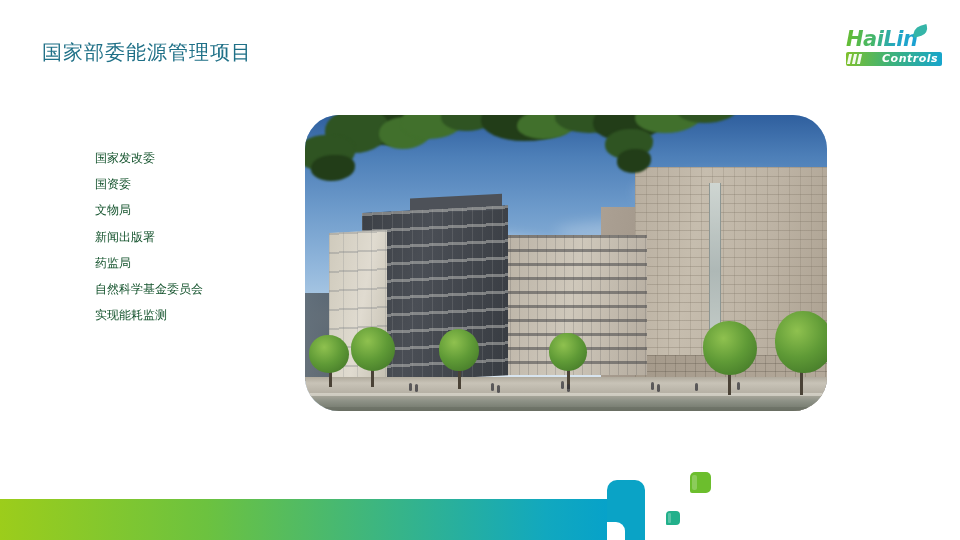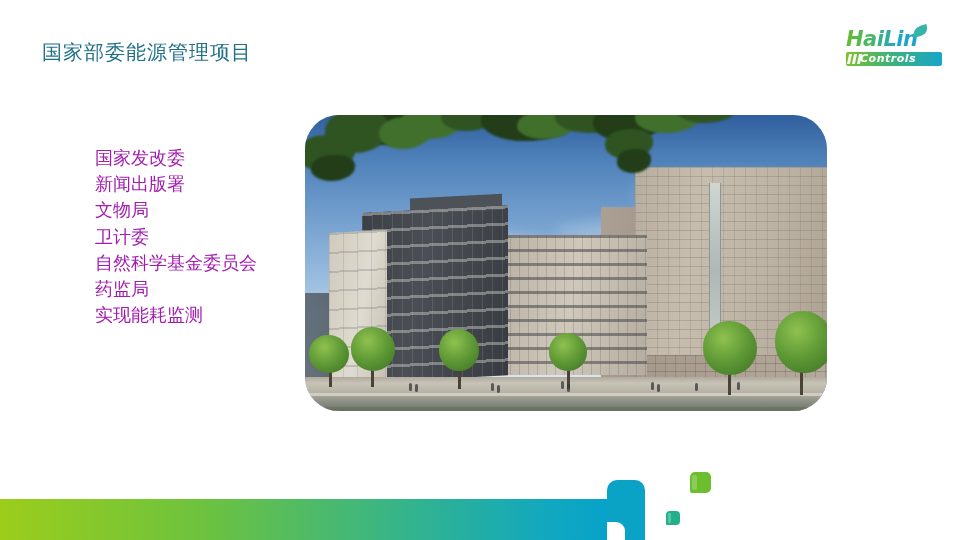--- a/index.html
+++ b/index.html
@@ -86,41 +86,41 @@
   .logo-ticks i {
     display: block;
     width: 3px;
     height: 10px;
     background: #ffffff;
     opacity: 0.92;
     transform: skewX(-12deg);
   }
   .logo-sub {
     position: absolute;
-    left: 22px;
+    left: 44px;
     top: 25px;
     font-size: 11px;
     font-weight: bold;
     font-style: italic;
     color: #ffffff;
     letter-spacing: 0.5px;
     line-height: 14px;
   }
 
   
   .org-list {
     position: absolute;
     left: 95px;
     top: 145px;
     width: 200px;
   }
   .org-item {
-    font-size: 18px;
+    font-size: 12px;
     line-height: 26.2px;
-    color: #a21caf;
+    color: #14532d;
     white-space: nowrap;
   }
 
   
   .photo {
     position: absolute;
     left: 305px;
     top: 115px;
     width: 522px;
     height: 296px;
@@ -357,25 +357,25 @@
     <div class="logo-ticks">
       <i></i>
         <i></i>
         <i></i>
     </div>
     <div class="logo-sub">Controls</div>
   </div>
 
   <div class="org-list">
     <div class="org-item">国家发改委</div>
+    <div class="org-item">国资委</div>
+    <div class="org-item">文物局</div>
     <div class="org-item">新闻出版署</div>
-    <div class="org-item">文物局</div>
-    <div class="org-item">卫计委</div>
+    <div class="org-item">药监局</div>
     <div class="org-item">自然科学基金委员会</div>
-    <div class="org-item">药监局</div>
     <div class="org-item">实现能耗监测</div>
   </div>
 
   <div class="photo">
     <div class="ph-sky"></div>
 
     <div class="ph-cloud ph-c1"></div>
     <div class="ph-cloud ph-c2"></div>
     <div class="ph-cloud ph-c3"></div>
     <div class="ph-cloud ph-c4"></div>

